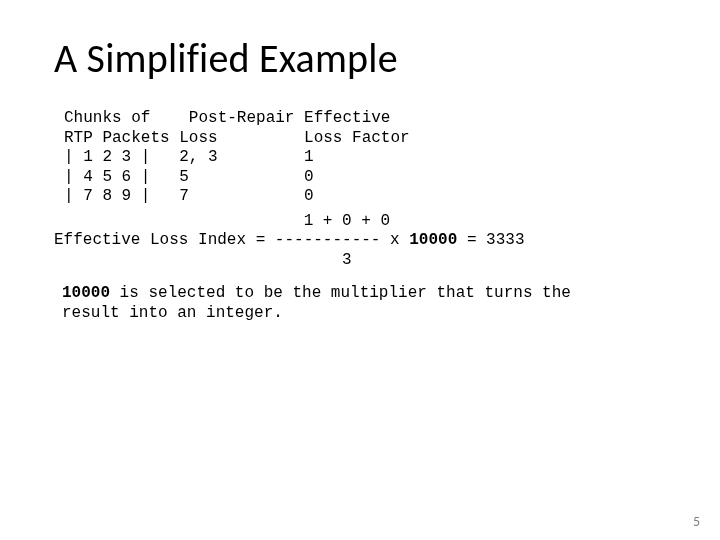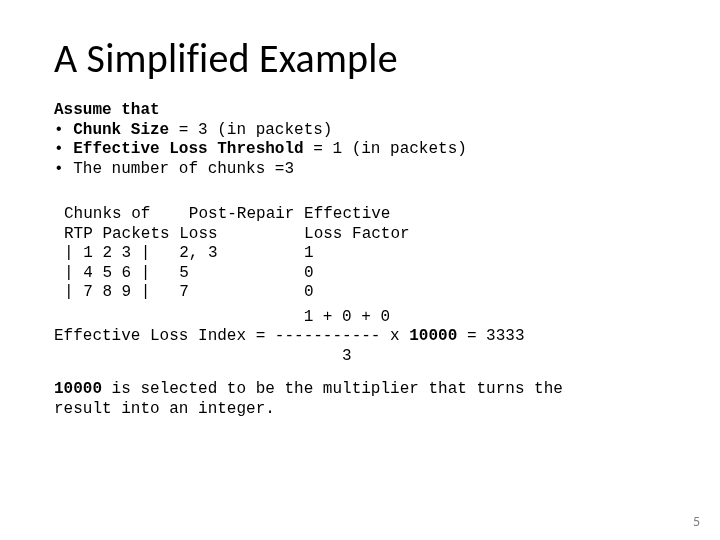--- a/index.html
+++ b/index.html
@@ -27,41 +27,37 @@
   }
   .mono {
     font-family: "Courier New", Courier, monospace;
     font-size: 16px;
     line-height: 1.22;
     white-space: pre;
   }
   .assume { margin-top: 10px; }
   .table-block { margin-top: 26px; margin-left: 10px; }
   .eq-block { margin-top: 5px; }
-  .note-block { margin-top: 14px; }
+  .note-block { margin-top: 14px; margin-left: 8px; }
   .page-num {
     position: absolute;
     right: 20px;
     bottom: 10px;
     font-family: Calibri, Arial, sans-serif;
     font-size: 14px;
     color: #808080;
   }
   b { font-weight: bold; }
 </style>
 </head>
 <body>
 
 <div class="slide">
   <div class="title">A Simplified Example</div>
 
-  <div class="mono assume"><b>Assume that</b>
-<span>• </span><b>Chunk Size</b><span> = 3 (in packets)</span>
-<span>• </span><b>Effective Loss Threshold</b><span> = 1 (in packets)</span>
-<span>• </span><span>The number of chunks =3</span></div>
 
   <div class="mono table-block"><span>Chunks of   </span><span> Post-Repair </span><span>Effective</span>
 <span>RTP Packets </span><span>Loss         </span><span>Loss Factor</span>
 <span>| 1 2 3 |   </span><span>2, 3         </span><span>1</span>
 <span>| 4 5 6 |   </span><span>5            </span><span>0</span>
 <span>| 7 8 9 |   </span><span>7            </span><span>0</span></div>
 
   <div class="mono eq-block"><span>                          1 + 0 + 0</span>
 <span>Effective Loss Index = ----------- x </span><b>10000</b><span> = 3333</span>
 <span>                              3</span></div>

